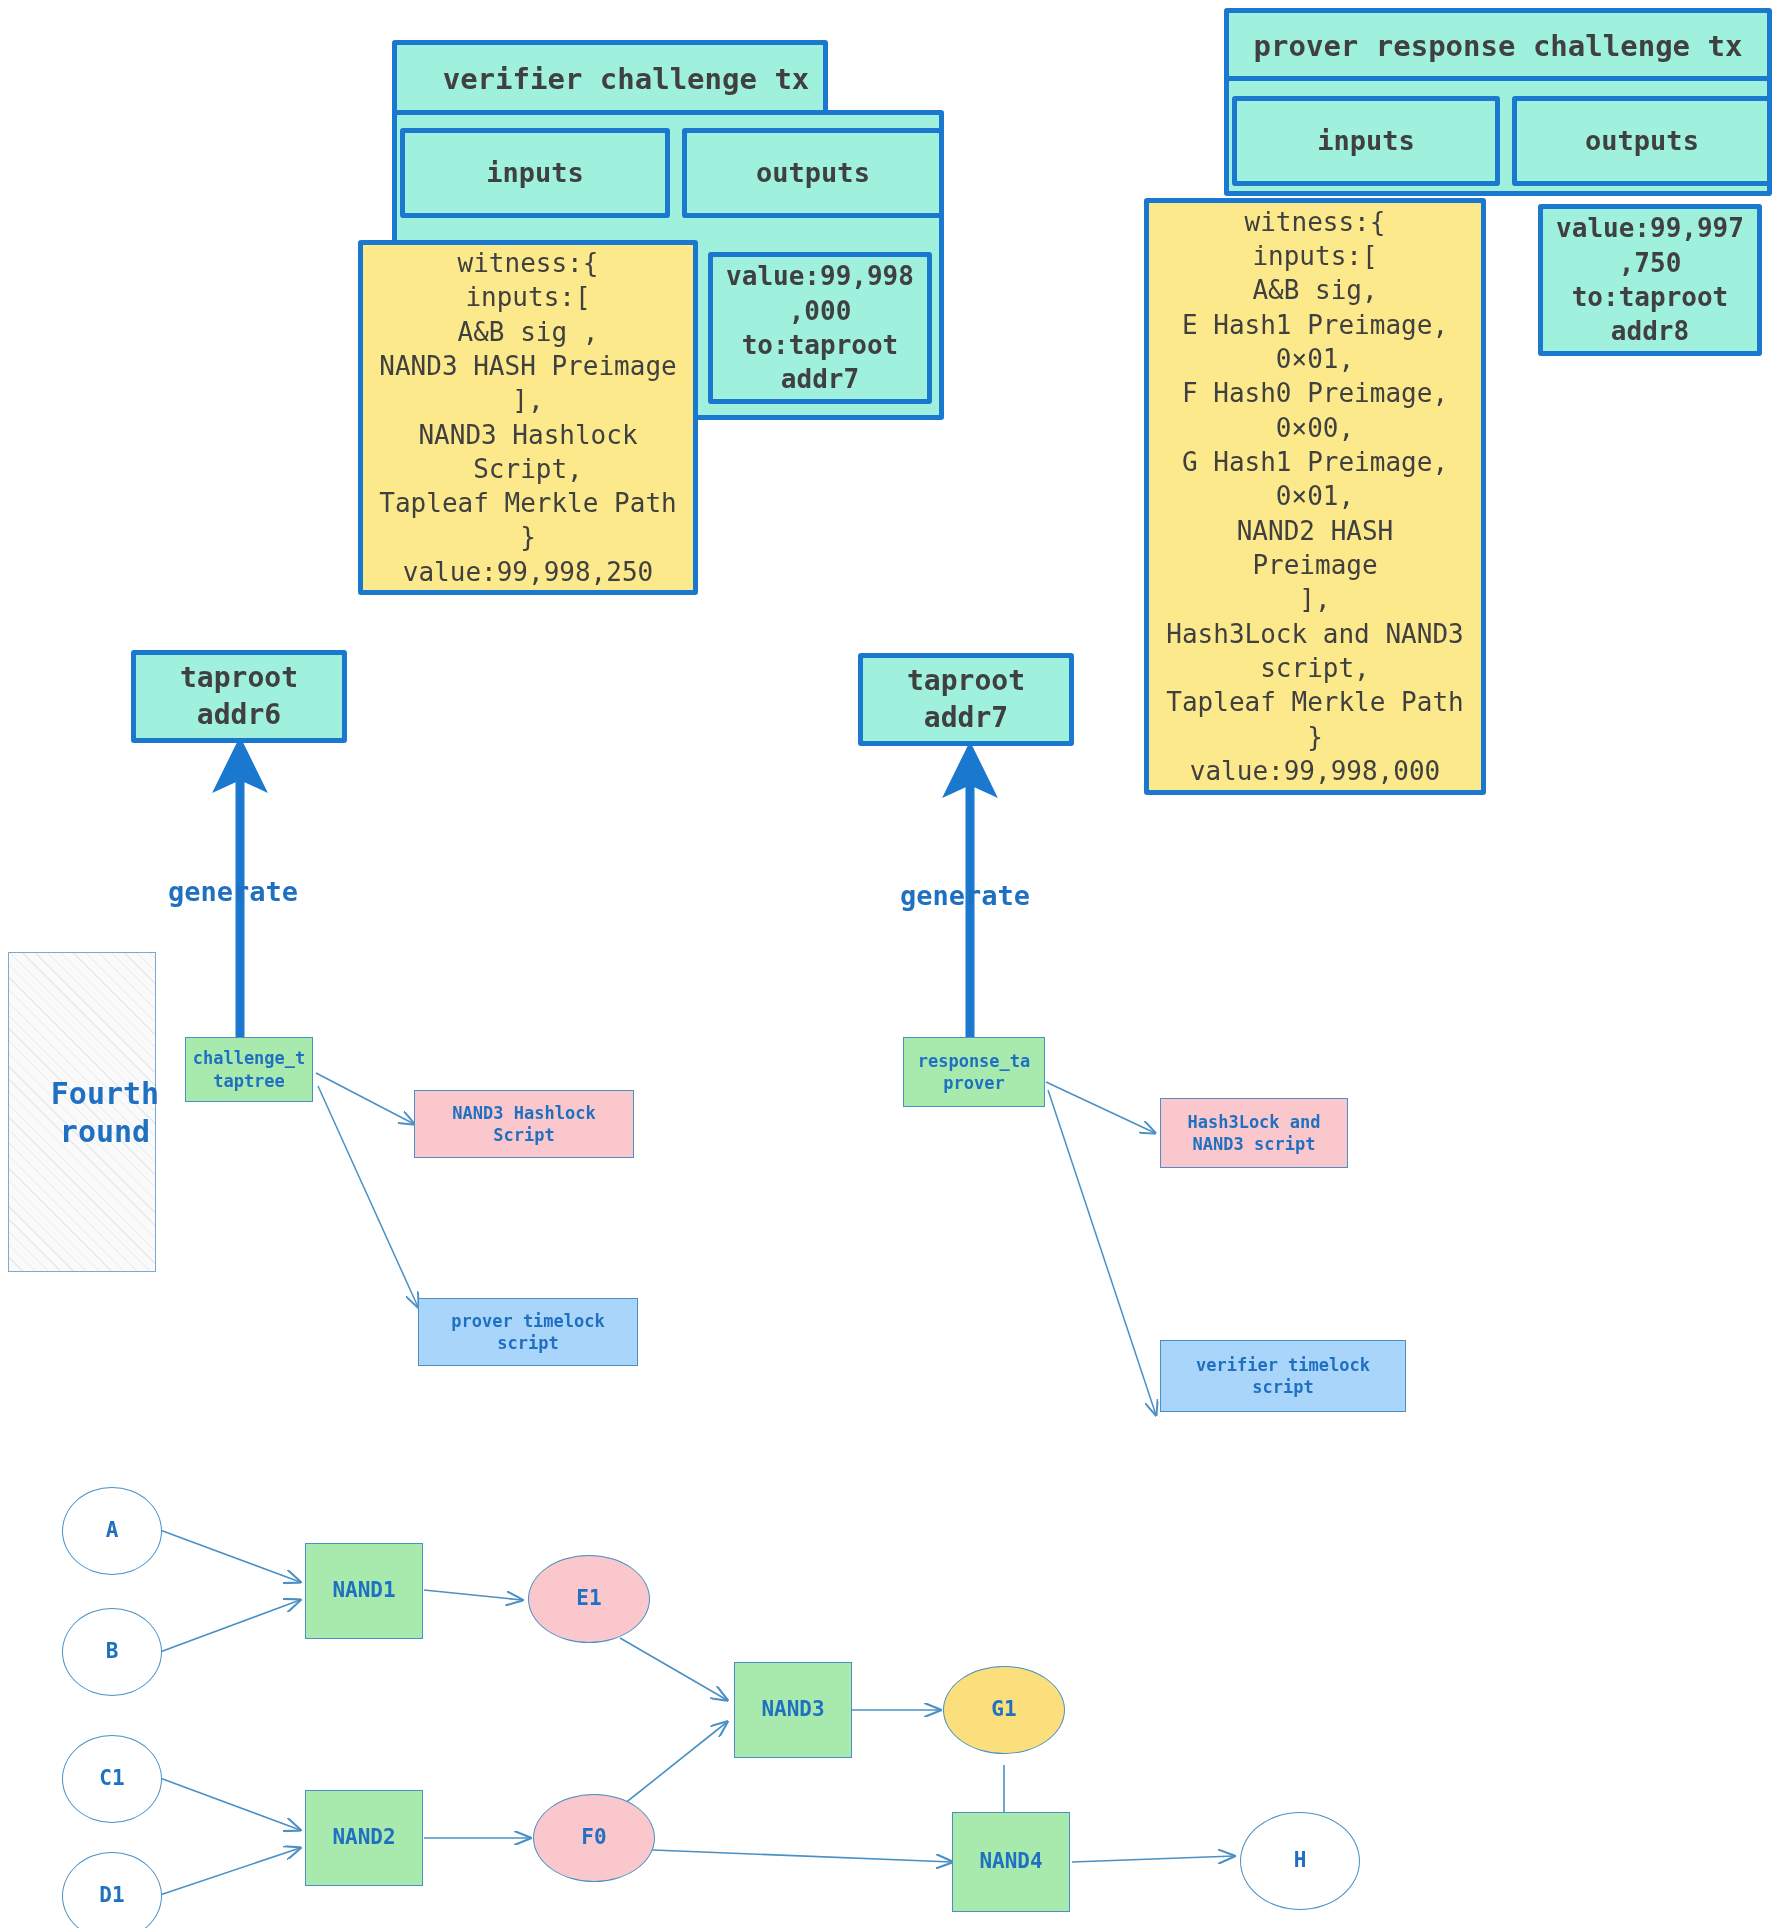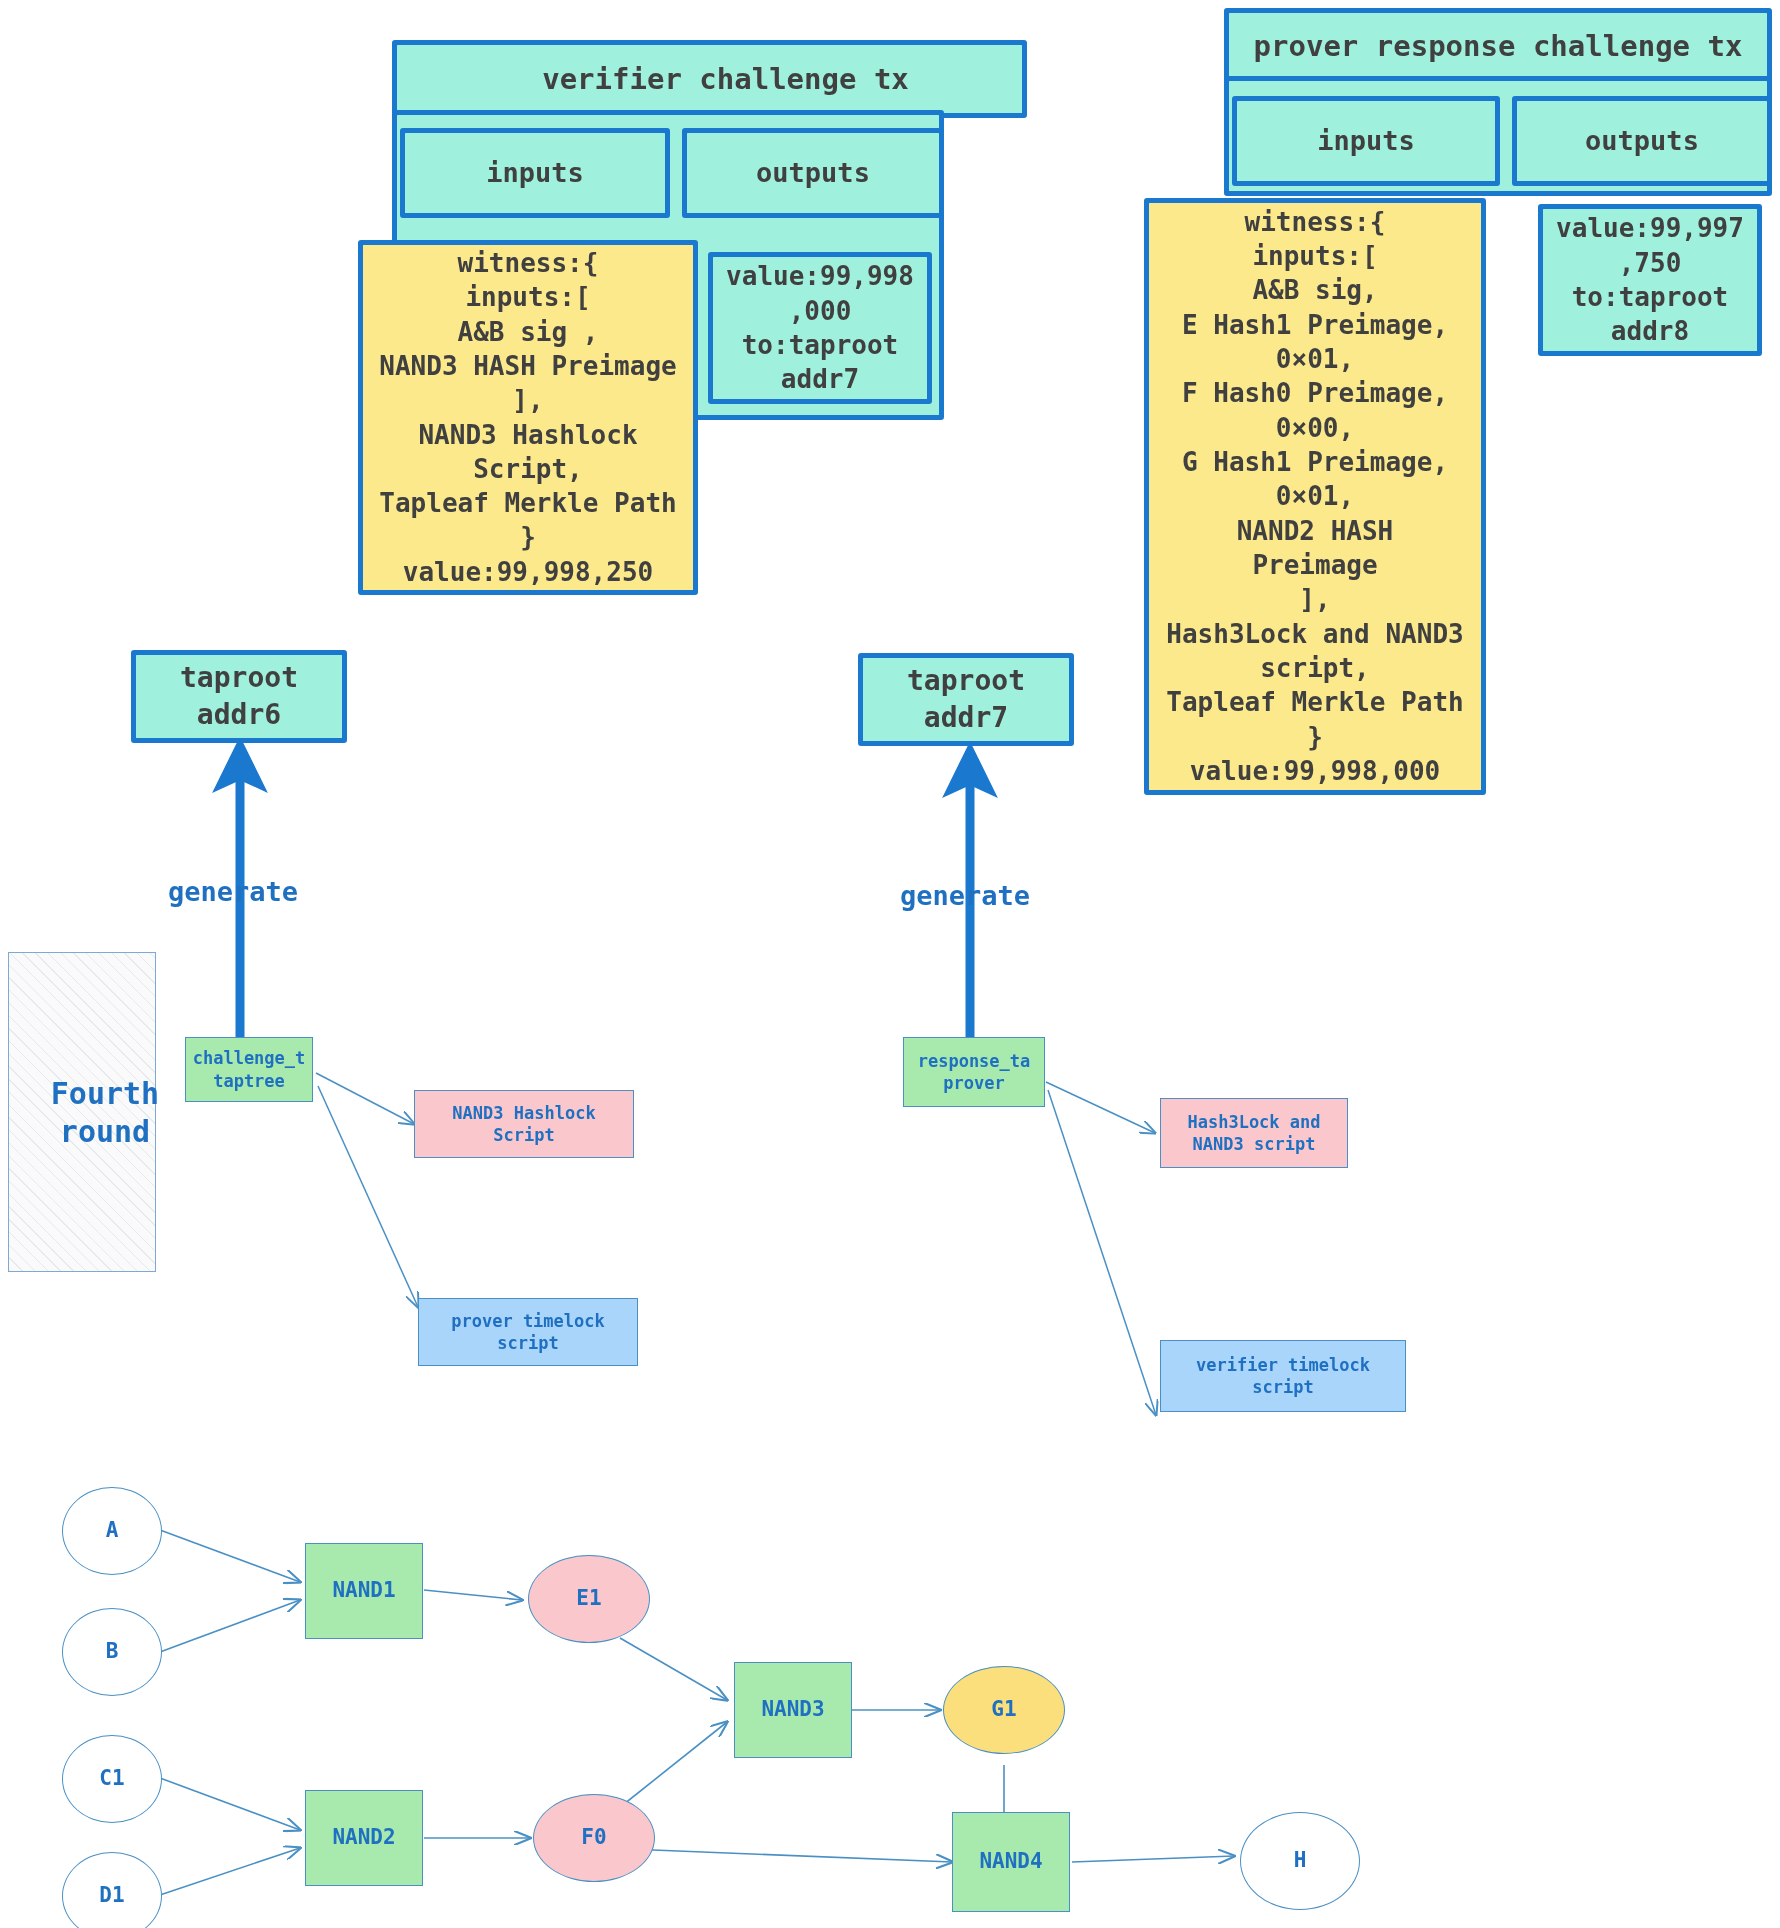--- a/index.html
+++ b/index.html
@@ -70,21 +70,21 @@
     font-family:"DejaVu Sans Mono","Liberation Mono",monospace;
     white-space:nowrap;
     margin-top:8px;
   }
 
   svg.lines{position:absolute;left:0;top:0;width:1780px;height:1928px;pointer-events:none;}
 
   
   .t-title{font-size:29px;font-weight:bold;}
   .t-sub{font-size:27px;font-weight:bold;}
-  .t-wit{font-size:26px;font-weight:bold;}
+  .t-wit{font-size:26px;font-weight:normal;}
   .t-val{font-size:26px;font-weight:bold;}
   .t-addr{font-size:28px;font-weight:bold;}
   .t-small{font-size:17px;font-weight:bold;}
   .t-node{font-size:21px;font-weight:bold;}
   .t-gate{font-size:21px;font-weight:bold;}
 </style>
 </head>
 <body>
 
 <div class="stage">
@@ -133,21 +133,21 @@
 
       <path d="M604,1848 L952,1862" marker-end="url(#thinArrow)"></path>
       <path d="M1072,1862 L1234,1856" marker-end="url(#thinArrow)"></path>
     </g>
   </svg>
 
   <div class="hatch abs" style="left:8px;top:952px;width:148px;height:320px;"></div>
   <div class="round-label" style="left:8px;top:1075px;width:148px;margin-left:23px;">Fourth
 round</div>
 
-  <div class="rough t-title" style="left:392px;top:40px;width:635px;height:78px;padding-left:32px;">
+  <div class="rough t-title" style="left:392px;top:40px;width:436px;height:78px;padding-left:32px;">
     <span class="txt">verifier challenge tx</span>
   </div>
 
   <div class="rough" style="left:392px;top:110px;width:552px;height:310px;background:#9ff0dc;"></div>
 
   <div class="rough t-sub" style="left:400px;top:128px;width:270px;height:90px;">
     <span class="txt">inputs</span>
   </div>
 
   <div class="rough t-sub" style="left:682px;top:128px;width:262px;height:90px;">

